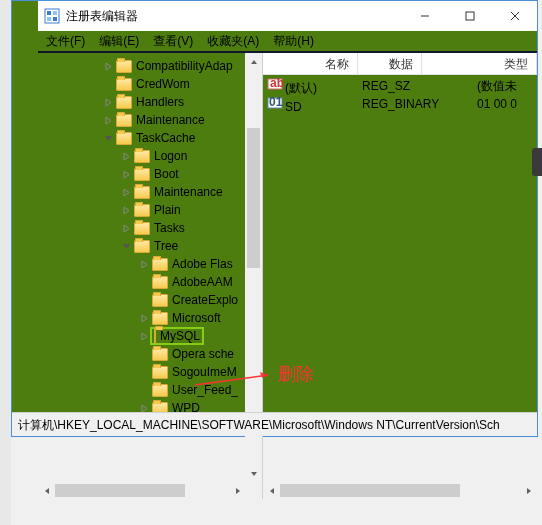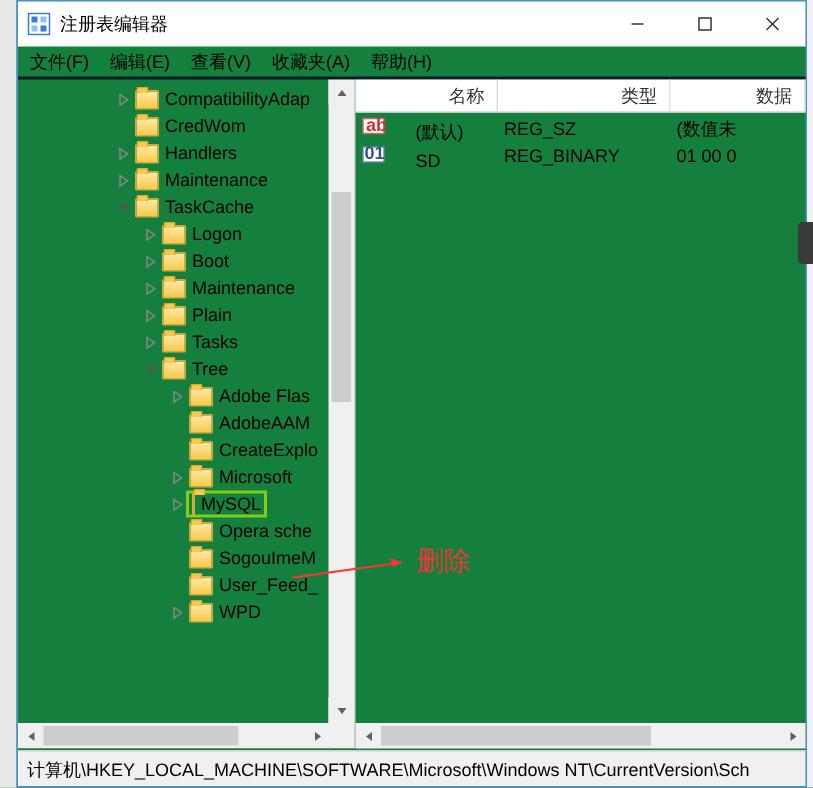--- a/index.html
+++ b/index.html
@@ -1,18 +1,18 @@
 <!DOCTYPE html>
 <html><head>
 <meta charset="utf-8">
 <style>
 * { margin: 0; padding: 0; box-sizing: border-box; font-family: "Microsoft YaHei", "SimSun", Arial, sans-serif; font-size: 12px; }
 body { background: #f0f0f0; width: 542px; height: 525px; position: relative; overflow: hidden; }
 .left-strip { position: absolute; left: 0; top: 0; width: 11px; height: 525px; background: #e8e8e8; }
-.window { position: absolute; left: 11px; top: 0; width: 527px; height: 525px; background: #15803d; border: 1px solid #4a90d9; }
+.window { position: absolute; left: 11px; top: 0; width: 527px; height: 437px; background: #4d7c0f; border: 1px solid #4a90d9; padding-left: 26px; }
 .titlebar { height: 30px; background: #fff; display: flex; align-items: center; padding-left: 6px; }
 .titlebar .icon { width: 16px; height: 16px; margin-right: 6px; }
 .titlebar .title { flex: 1; color: #000; }
 .win-controls { display: flex; height: 30px; }
 .win-btn { width: 45px; height: 30px; display: flex; align-items: center; justify-content: center; }
 .win-btn svg { stroke: #333; }
 .menubar { height: 22px; display: flex; align-items: center; padding-left: 8px; gap: 14px; border-bottom: 2px solid #0f172a; }
 .menubar span { color: #000; }
 .content { display: flex; height: 446px; }
 .tree-pane { width: 225px; overflow: hidden; border-right: 1px solid #d0d0d0; position: relative; }
@@ -27,21 +27,21 @@
 .highlight-box { border: 2px solid #84cc16; padding: 0 2px; margin-left: -2px; }
 .list-pane { flex: 1; position: relative; }
 .list-header { display: flex; height: 22px; border-bottom: 1px solid #e0e0e0; background: #fff; }
 .list-header .col { padding: 3px 8px; border-right: 1px solid #e0e0e0; color: #333; text-align: right; }
 .col-name { width: 95px; }
 .col-type { width: 115px; }
 .col-data { flex: 1; }
 .list-body { padding-top: 2px; }
 .list-row { display: flex; height: 18px; align-items: center; }
 .list-row .cell { padding: 0 4px; overflow: hidden; white-space: nowrap; }
-.val-icon { width: 16px; height: 16px; margin-right: 20px; display: inline-flex; align-items: center; justify-content: center; }
+.val-icon { width: 16px; height: 16px; margin-right: 2px; display: inline-flex; align-items: center; justify-content: center; }
 .scrollbar-v { position: absolute; right: 0; top: 0; width: 17px; height: 100%; background: #f0f0f0; }
 .scrollbar-v .arrow { height: 17px; display: flex; align-items: center; justify-content: center; background: #f0f0f0; }
 .scrollbar-v .thumb { position: absolute; left: 2px; width: 13px; background: #cdcdcd; }
 .scrollbar-h { position: absolute; bottom: 0; left: 0; height: 17px; background: #f0f0f0; display: flex; }
 .scrollbar-h .arrow { width: 17px; display: flex; align-items: center; justify-content: center; }
 .scrollbar-h .thumb { height: 13px; margin-top: 2px; background: #cdcdcd; }
 .statusbar { height: 24px; border-top: 1px solid #d0d0d0; padding: 4px 6px; background: #f0f0f0; color: #000; white-space: nowrap; overflow: hidden; position: absolute; bottom: 0; left: 0; right: 0; }
 .annotation { position: absolute; color: #ff3333; font-size: 18px; pointer-events: none; }
 .arrow-line { position: absolute; pointer-events: none; }
 .side-tab { position: absolute; right: 0; top: 148px; width: 10px; height: 28px; background: #3a3a3a; border-radius: 3px 0 0 3px; }
@@ -296,22 +296,22 @@
             <svg width="8" height="8">
               <path d="M2 1 L6 4 L2 7" fill="#606060"></path>
             </svg>
           </div>
       </div>
     </div>
 
     <div class="list-pane">
       <div class="list-header">
         <div class="col col-name">名称</div>
+        <div class="col col-data">数据</div>
         <div class="col col-type">类型</div>
-        <div class="col col-data">数据</div>
       </div>
       <div class="list-body" id="list-body">
           <div class="list-row">
             <div class="cell col-name"><span class="val-icon">
                 <svg width="16" height="16">
                   <rect x="1" y="3" width="14" height="10" fill="#fff" stroke="#c66"></rect>
                   <text x="3" y="11" font-size="8" fill="#c33" font-weight="bold">ab</text>
                 </svg>
               </span><span>(默认)</span></div>
             <div class="cell col-type">REG_SZ</div>

